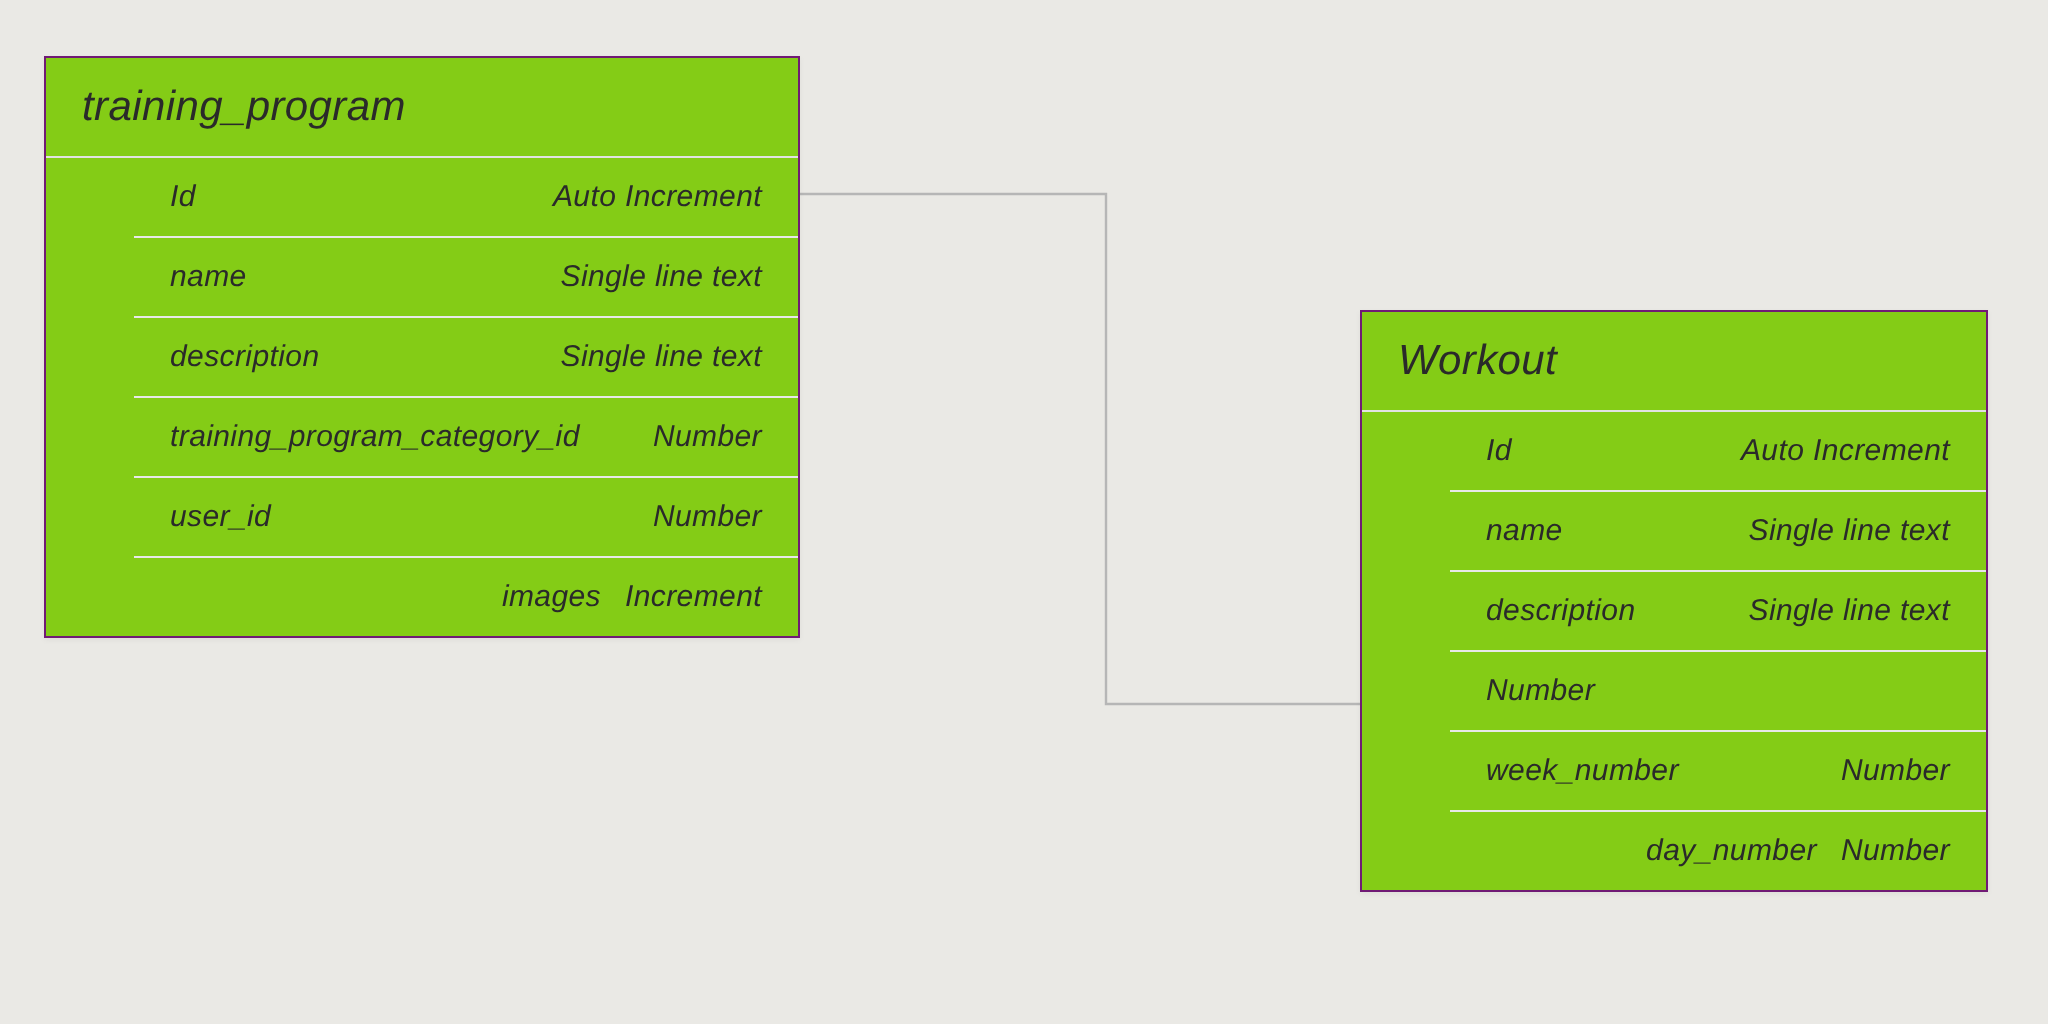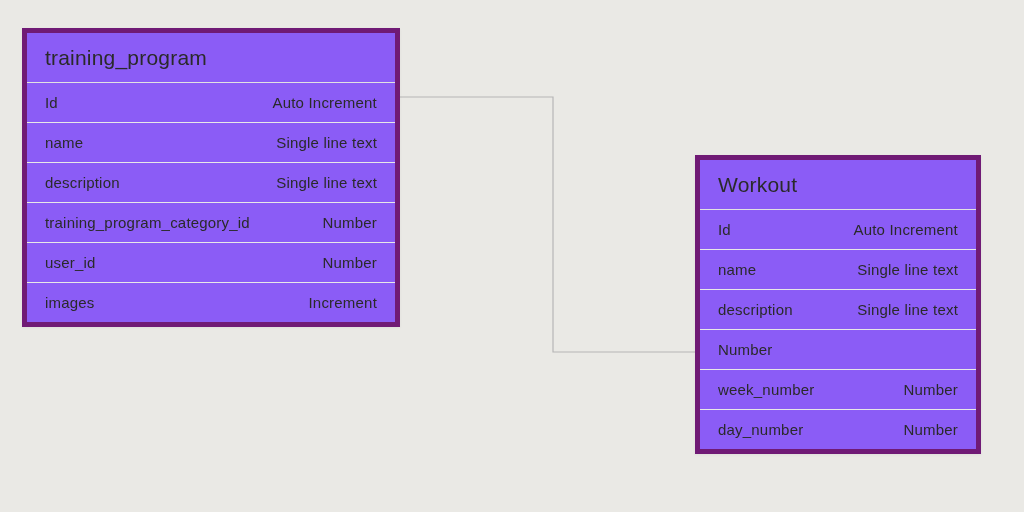--- a/index.html
+++ b/index.html
@@ -6,56 +6,58 @@
   html, body { width: 1024px; height: 512px; overflow: hidden; }
   body {
     background: #eae9e5;
     font-family: "Segoe UI", "Helvetica Neue", Arial, sans-serif;
     font-weight: 300;
     color: #2a2a2a;
     position: relative;
   }
   .entity {
     position: absolute;
-    background: #8b5cf6;
-    border: 5px solid #701a75;
+    background: #84cc16;
+    border: 1px solid #701a75;
     box-shadow: 0 1px 3px rgba(0,0,0,0.05);
+    font-style: italic;
   }
   .entity-header {
     padding: 13px 18px 12px 18px;
     font-size: 21px;
     font-weight: 300;
     border-bottom: 1px solid #e2e2e2;
     letter-spacing: 0.2px;
   }
   .entity-row {
     display: flex;
     justify-content: space-between;
     align-items: center;
     padding: 11px 18px 11px 18px;
     font-size: 15px;
     border-bottom: 1px solid #e8e8e8;
     gap: 12px;
     font-weight: 300;
+    margin-left: 44px;
   }
-  .entity-row:last-child { border-bottom: none; }
+  .entity-row:last-child { border-bottom: none; justify-content: flex-end; }
   .field-name { white-space: nowrap; letter-spacing: 0.2px; }
   .field-type { white-space: nowrap; text-align: right; letter-spacing: 0.2px; }
 
   
   #entity-training-program {
     left: 22px;
     top: 28px;
     width: 378px;
   }
   
   #entity-workout {
-    left: 695px;
+    left: 680px;
     top: 155px;
-    width: 286px;
+    width: 314px;
   }
 
   
   svg.connector {
     position: absolute;
     left: 0; top: 0;
     width: 1024px; height: 512px;
     pointer-events: none;
   }
   svg.connector path {

